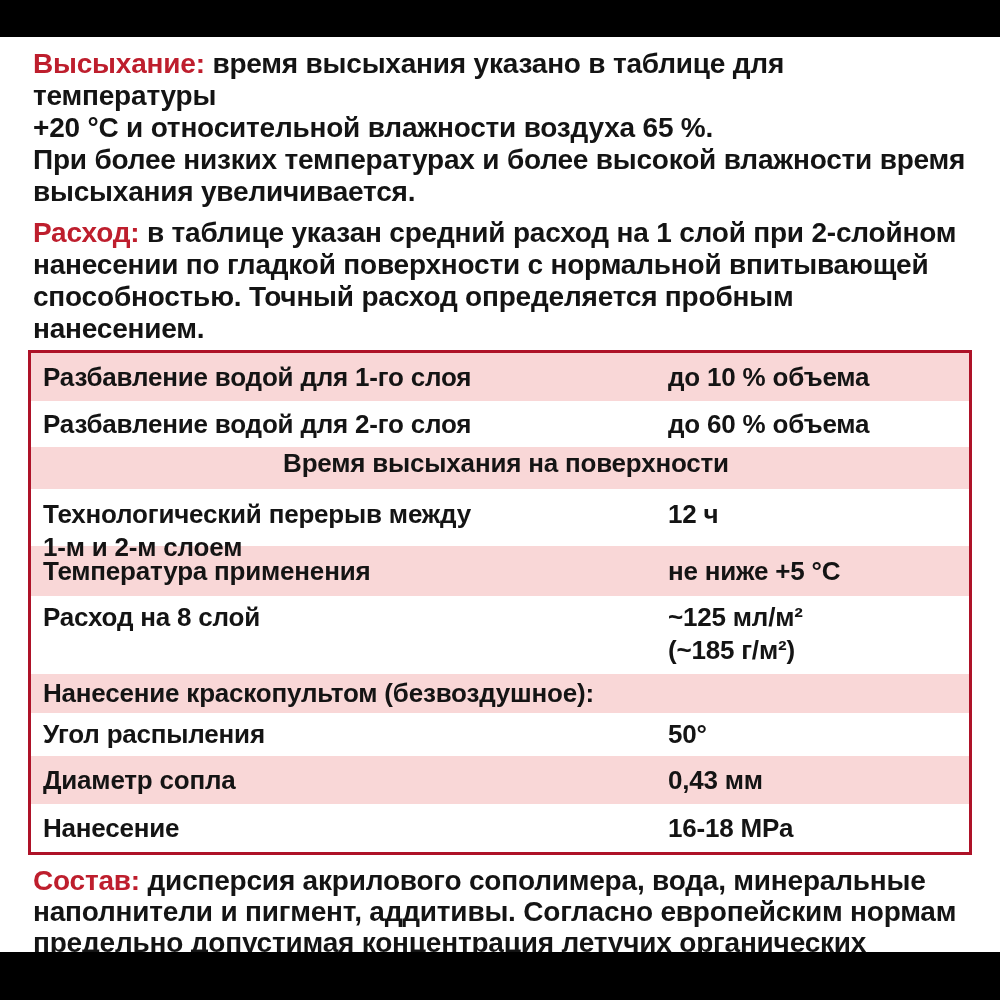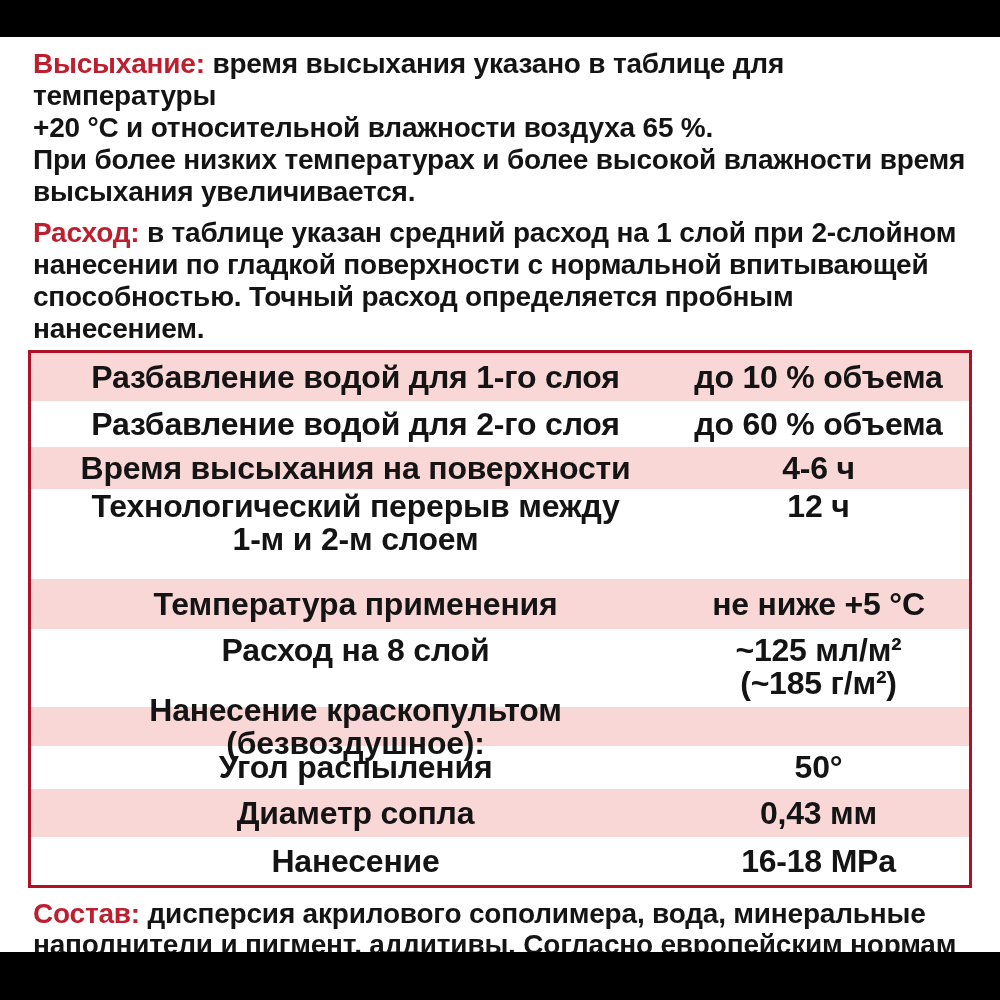--- a/index.html
+++ b/index.html
@@ -57,34 +57,33 @@
     background: #ffffff;
   }
   .row {
     display: flex;
     align-items: center;
     box-sizing: border-box;
   }
   .row.pink { background: #f9d7d7; }
   .row.white { background: #ffffff; border-radius: 10px; }
   .cell {
-    font-size: 32px;
+    font-size: 26px;
     line-height: 33px;
     letter-spacing: -0.2px;
     white-space: pre-line;
     box-sizing: border-box;
-    text-align: center;
   }
   .cell.label { flex: 0 0 637px; padding-left: 12px; }
   .cell.value { flex: 1 1 auto; }
 
   .row:nth-child(1)  { height: 48px; }
   .row:nth-child(2)  { height: 46px; }
-  .row:nth-child(3)  { height: 42px; }
-  .row:nth-child(4)  { height: 90px; align-items: flex-start; padding-top: 1px; }
+  .row:nth-child(3)  { height: 42px; flex-direction: column; }
+  .row:nth-child(4)  { height: 57px; align-items: flex-start; padding-top: 9px; }
   .row:nth-child(5)  { height: 50px; }
   .row:nth-child(6)  { height: 78px; align-items: flex-start; padding-top: 5px; }
   .row:nth-child(7)  { height: 39px; }
   .row:nth-child(8)  { height: 43px; }
   .row:nth-child(9)  { height: 48px; }
   .row:nth-child(10) { height: 48px; }
 </style>
 </head>
 <body>
 

